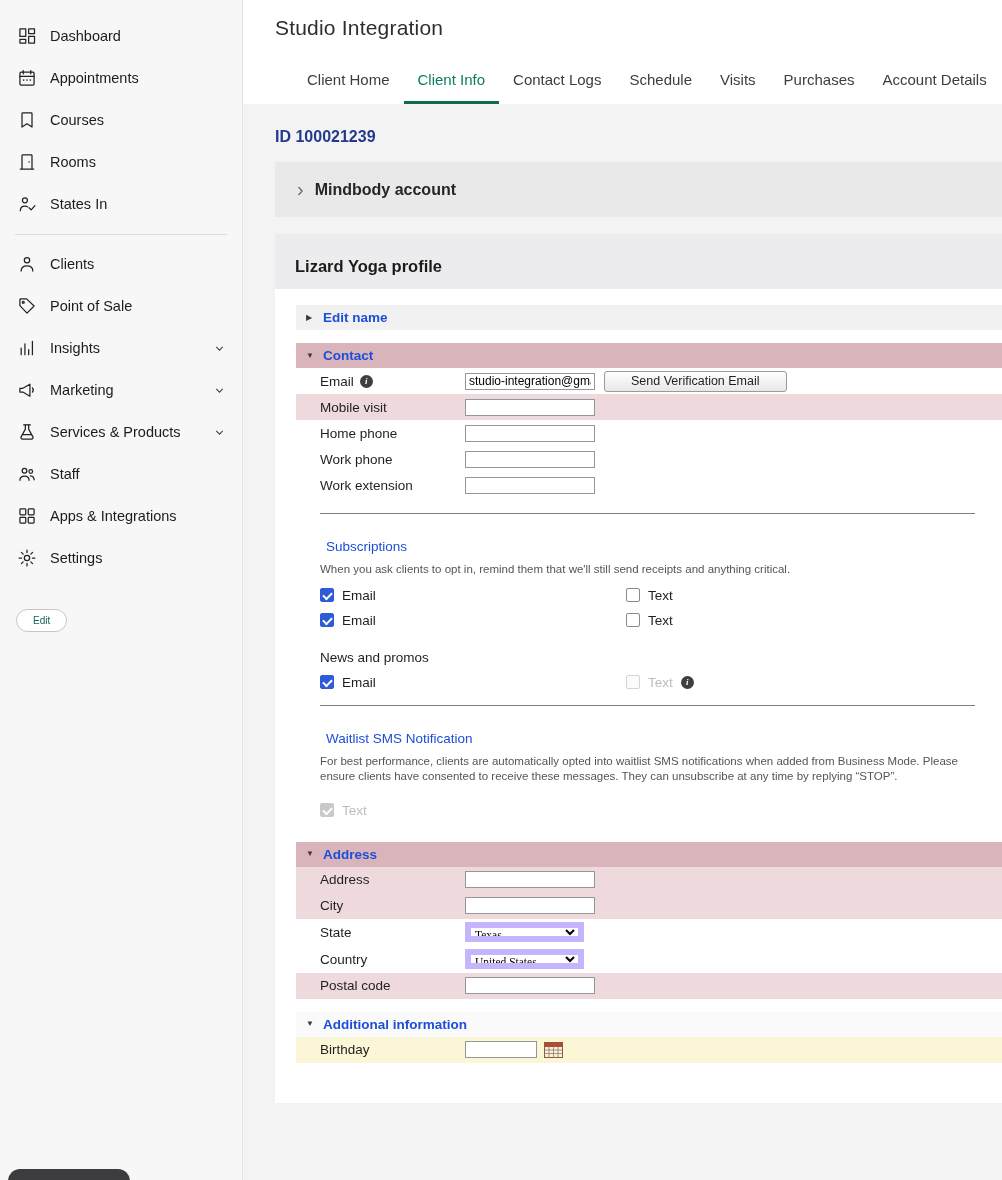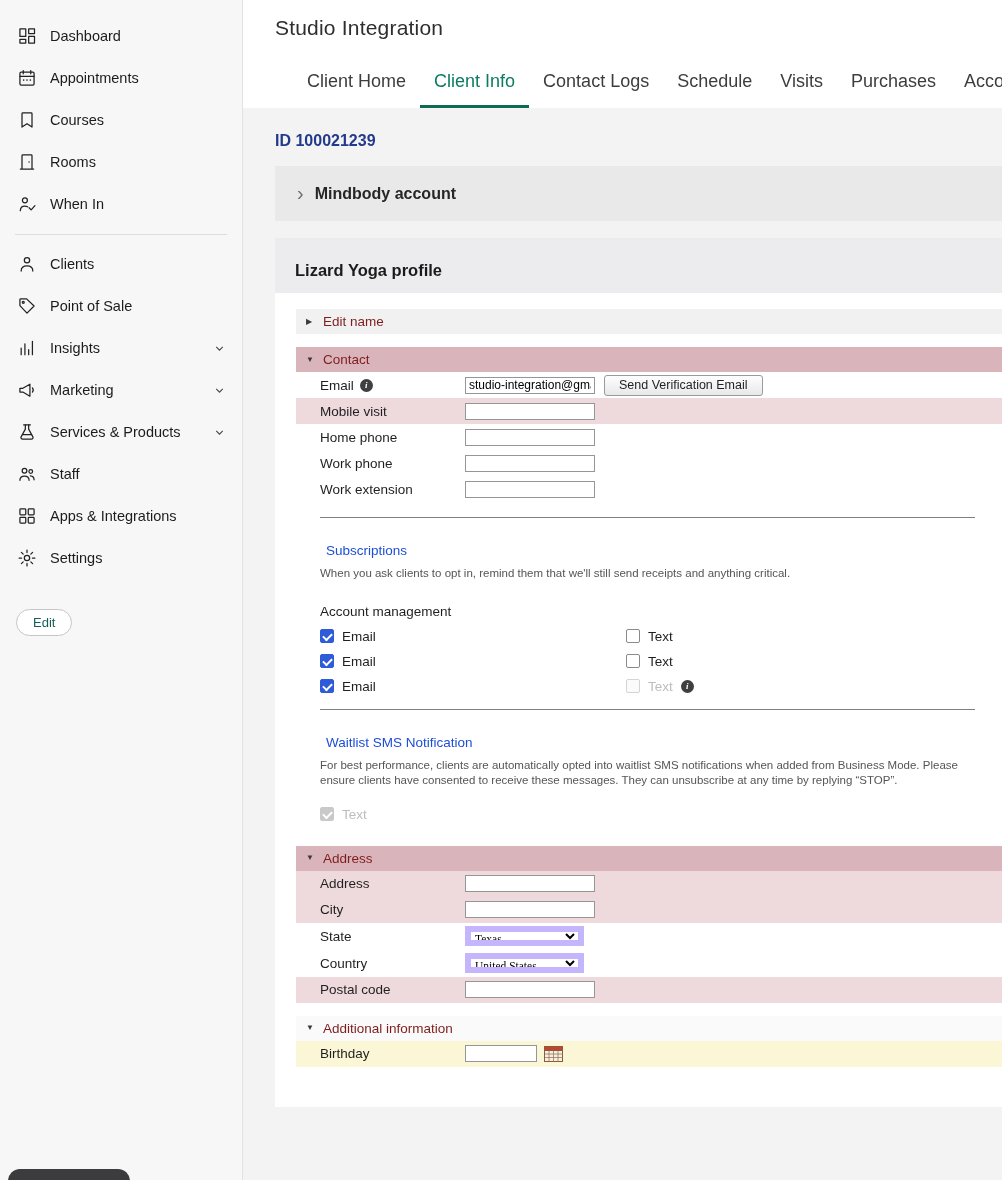--- a/index.html
+++ b/index.html
@@ -9,64 +9,64 @@
   
   .sidebar { position:absolute; left:0; top:0; width:243px; height:1180px;
              background:#f7f7f8; border-right:1px solid #e2e2e4; padding-top:15px; }
   .nav-item { display:flex; align-items:center; height:42px; padding:0 16px; gap:13px;
               font-size:14.5px; font-weight:500; color:#1c1c1c; cursor:pointer; }
   .nav-icon { width:21px; height:21px; display:flex; align-items:center; justify-content:center; flex:none; }
   .nav-icon svg { width:20px; height:20px; stroke:#222; fill:none; stroke-width:1.5; stroke-linecap:round; stroke-linejoin:round; }
   .nav-chev { margin-left:auto; display:flex; }
   .nav-divider { border-top:1px solid #dcdcde; margin:9px 15px 8px 15px; }
   .edit-pill { margin:30px 0 0 16px; padding:5px 16px; border:1px solid #c6c6c8; border-radius:15px;
-               background:#fff; color:#145f55; font-size:13px; font-weight:500; cursor:pointer;
+               background:#fff; color:#145f55; font-size:10px; font-weight:500; cursor:pointer;
                font-family:"Liberation Sans", sans-serif; }
   .bottom-dark { position:absolute; left:8px; bottom:-13px; width:122px; height:24px;
                  background:#3c3c3e; border-radius:12px; }
 
   
   .main { position:absolute; left:243px; top:0; width:759px; height:1180px; background:#f3f3f4; }
   .topbar { background:#fff; padding:16px 0 0 32px; }
   .page-title { font-size:21px; font-weight:500; color:#2e2e2e; letter-spacing:.2px; }
   .tabs { display:flex; padding-left:18px; margin-top:22px; }
-  .tab { padding:9px 14px 13px; font-size:18px; color:#3d3d3d; border-bottom:3px solid transparent;
+  .tab { padding:9px 14px 13px; font-size:15px; color:#3d3d3d; border-bottom:3px solid transparent;
          cursor:pointer; white-space:nowrap; }
   .tab.active { color:#0b7c62; border-bottom-color:#0d6b52; font-weight:500; }
 
   .id-row { padding:24px 0 16px 32px; font-size:16px; font-weight:bold; color:#233a8c; }
   .mb-bar { margin-left:32px; height:55px; background:#e9e9ea; display:flex; align-items:center;
             gap:11px; padding-left:22px; font-size:16px; font-weight:bold; color:#262626; cursor:pointer; }
   .chev { color:#6e6e6e; font-size:20px; font-weight:400; line-height:1; transform:translateY(-1px); }
 
   .card { margin-left:32px; margin-top:17px; background:#fff; padding-bottom:40px; }
   .profile-header { background:#ececee; padding:23px 20px 13px 20px; }
   .profile-title { font-size:16.5px; font-weight:bold; color:#1b1b1b; }
   .visit-line { margin-top:8px; font-size:11.5px; color:#2c2c2c; }
   .visit-line .sep { margin:0 7px; color:#666; }
 
   .sections { padding:16px 0 0 21px; }
   .bar { height:25px; display:flex; align-items:center; gap:8px; padding-left:10px; margin-top:13px; cursor:pointer; }
   .bar.gray  { background:#f1f1f2; }
   .bar.pink  { background:#d9b4ba; }
   .bar.faint { background:#fafafa; }
-  .bar-title { font-size:13.5px; font-weight:normal; color:#7f1d1d;text-align:center; }
+  .bar-title { font-size:13.5px; font-weight:bold; color:#1d4ed8;text-align:center; }
   .tri { font-size:8px; color:#3a3a3a; width:9px; flex:none; line-height:1; }
 
   .form-row { display:flex; align-items:center; min-height:26px; padding-left:24px; font-size:13.5px; color:#1f1f1f; }
   .flabel { width:145px; flex:none; display:flex; align-items:center; gap:6px; }
   .pink-row  { background:#eed9dd; }
   .yellow-row{ background:#fbf7d6; }
   .txt { width:130px; height:17px; border:1px solid #969696; font-size:12px; padding:0 3px;
          font-family:"Liberation Sans", sans-serif; background:#fff; }
   .txt-mini { width:19px; height:15px; border:1px solid #969696; background:#fff; }
   .txt-sm { width:72px; height:17px; border:1px solid #969696; font-size:12px; padding:0 3px;
             font-family:"Liberation Sans", sans-serif; background:#fff; }
   .btn { margin-left:9px; height:21px; border:1px solid #9a9a9a; border-radius:3px;
-         background:linear-gradient(#fefefe,#e8e8e8); font-size:12.5px; padding:0 14px; color:#1f1f1f;
+         background:linear-gradient(#fefefe,#e8e8e8); font-size:12.5px; padding:0 26px; color:#1f1f1f;
          cursor:pointer; font-family:"Liberation Sans", sans-serif; }
   .sel { width:119px; height:20px; font-size:11.5px; border:6px solid #c4b5fd; background:#fff;
          font-family:Liberation Serif, serif; }
   .rule { border:none; border-top:1px solid #808080; margin:15px 27px 0 24px; }
 
   .sub-title   { margin:25px 0 0 30px; font-size:13.5px; color:#1d4ed8; }
   .sub-desc    { margin:8px 0 0 24px; font-size:11.5px; color:#555; max-width:660px; line-height:1.35; }
   .group-title { margin:22px 0 0 24px; font-size:13.5px; color:#1f1f1f; }
   .check-row   { display:flex; align-items:center; margin:10px 0 0 24px; }
   .col1 { width:306px; display:flex; align-items:center; gap:8px; }
@@ -137,21 +137,21 @@
       <span class="nav-label">Rooms</span>
     </div>
     <div class="nav-item">
       <span class="nav-icon">
         <svg viewBox="0 0 24 24">
             <circle cx="9.5" cy="7.5" r="3"></circle>
             <path d="M4 20c0-3.5 2.5-5.5 5.5-5.5 1.2 0 2.3.3 3.2.9"></path>
             <path d="M14.5 16.5l2.5 2.5 4.5-5"></path>
           </svg>
       </span>
-      <span class="nav-label">When In</span>
+      <span class="nav-label">States In</span>
     </div>
   </nav>
 
   <div class="nav-divider"></div>
 
   <nav>
     <div class="nav-item">
       <span class="nav-icon">
         <svg viewBox="0 0 24 24">
             <circle cx="12" cy="7.5" r="3.2"></circle>
@@ -310,21 +310,20 @@
       <div class="form-row">
         <span class="flabel">Work extension</span>
         <input class="txt" style="">
       </div>
 
       <hr class="rule">
 
       <div class="sub-title">Subscriptions</div>
       <div class="sub-desc">When you ask clients to opt in, remind them that we'll still send receipts and anything critical.</div>
 
-      <div class="group-title">Account management</div>
       <div class="check-row">
         <span class="col1">
           <span class="checkbox checked"></span>
           <span class="check-label">Email</span>
         </span>
         <span class="col2">
           <span class="checkbox"></span>
           <span class="check-label">Text</span>
         </span>
       </div>
@@ -333,20 +332,21 @@
         <span class="col1">
           <span class="checkbox checked"></span>
           <span class="check-label">Email</span>
         </span>
         <span class="col2">
           <span class="checkbox"></span>
           <span class="check-label">Text</span>
         </span>
       </div>
 
+      <div class="group-title">News and promos</div>
       <div class="check-row">
         <span class="col1">
           <span class="checkbox checked"></span>
           <span class="check-label">Email</span>
         </span>
         <span class="col2">
           <span class="checkbox dis-empty"></span>
           <span class="check-label dis">Text</span>
           <span class="info-dot">i</span>
         </span>

